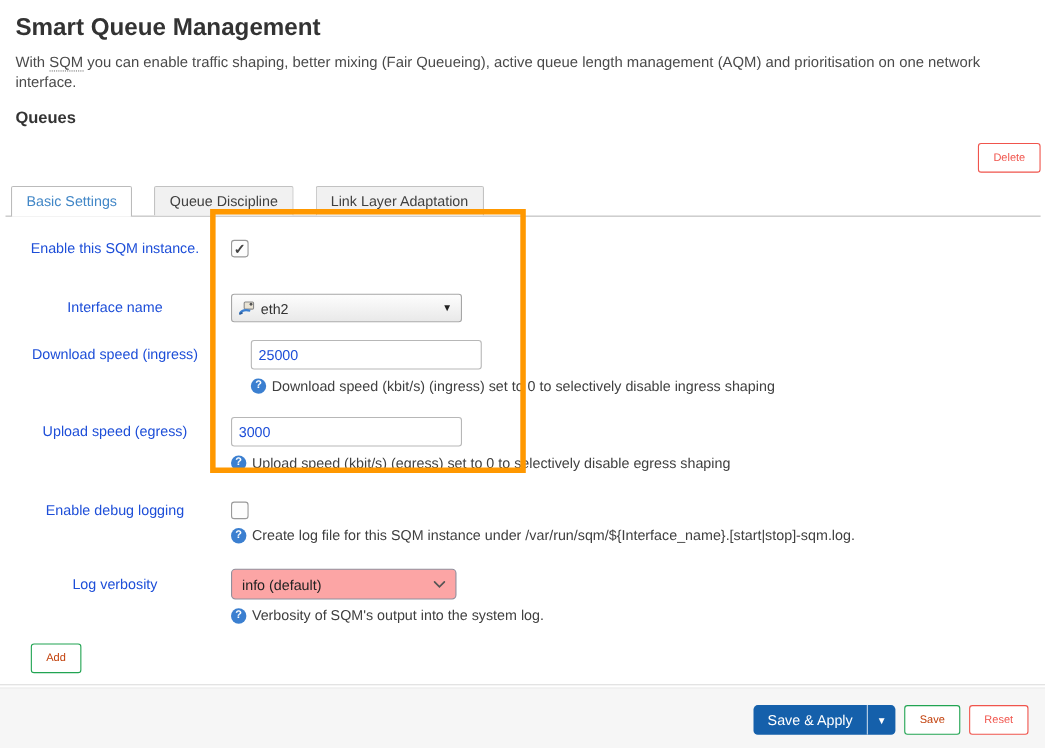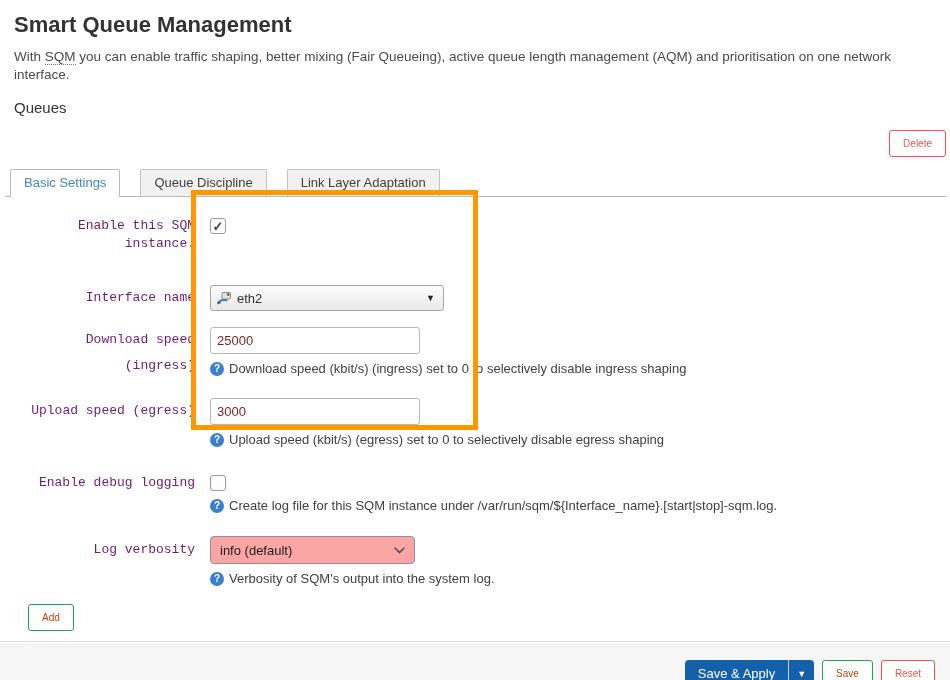--- a/index.html
+++ b/index.html
@@ -8,60 +8,60 @@
     width:950px; height:680px; position:relative; overflow:hidden;
     background:#fff; color:#404040;
     font-family:"Liberation Sans", sans-serif; font-size:13px;
   }
   
   .header { padding:6px 14px 0 14px; }
   .page-title { font-size:22px; font-weight:bold; color:#333; margin:6px 0 10px; }
   .desc { font-size:13.5px; line-height:1.3; color:#4a4a4a; max-width:924px; margin:0 0 16px; }
   .abbr { border-bottom:1px dotted #777; cursor:help; }
   .section-wrap { padding:0 4px 0 5px; }
-  .section-title { font-size:15px; font-weight:normal; color:#333; margin:6px 0 8px; }
+  .section-title { font-size:15px; font-weight:bold; color:#333; margin:6px 0 8px; }
   
   .delete-row { display:flex; justify-content:flex-end; margin:14px 0 12px; }
   
   .btn { display:inline-block; background:#fff; border-radius:3px; padding:5px 13px;
          font-size:10px; font-family:inherit; cursor:pointer; line-height:15px; }
   .btn-red   { border:1px solid #f0544c; color:#f0544c; }
   .btn-green { border:1px solid #21a452; color:#c2410c; }
   
   .tabs { display:flex; gap:20px; padding-left:5px; border-bottom:1px solid #b9b9b9; align-items:flex-end; }
   .tab { padding:5px 13px 6px; background:#f1f1f1; border:1px solid #c2c2c2; border-bottom:none;
          border-radius:2px 2px 0 0; color:#404040; cursor:pointer; position:relative; }
   .tab.checked { background:#fff; color:#4287c7; border-color:#bbb; margin-bottom:-1px; padding-bottom:7px; }
   
   .tab-content { padding-top:20px; }
   .form { padding-left:9px; }
   .row { display:flex; align-items:flex-start; }
-  .row .label { width:181px; flex:none; text-align:right; color:#701a75; line-height:26px;font-family:Liberation Mono, monospace; }
+  .row .label { width:181px; flex:none; text-align:center; color:#1d4ed8; line-height:26px; }
   .row .label.sm { line-height:18px; }
   .row .field { margin-left:15px; }
   .row-enable { margin-bottom:32px; }
   .row-interface { margin-bottom:16px; }
-  .row-download { margin-bottom:19px; }
+  .row-download { margin-bottom:19px;gap:18px; }
   .row-upload { margin-bottom:25px; }
   .row-debug { margin-bottom:21px; }
   .row-verbosity { margin-bottom:16px; }
   
   .checkbox { width:16px; height:16px; border:1px solid #999; border-radius:3px; background:#fdfdfd;
               display:flex; align-items:center; justify-content:center; margin-top:1px; cursor:pointer; }
   .checkbox .mark { display:none; color:#444; font-size:13px; font-weight:bold; line-height:1; }
   .checkbox.checked .mark { display:block; }
   
-  .combo { width:234px; height:26px; border:1px solid #a6a6a6; border-radius:3px;
+  .combo { width:210px; height:26px; border:1px solid #a6a6a6; border-radius:3px;
            background:linear-gradient(#fdfdfd,#e9e9e9); display:flex; align-items:center;
            padding:0 8px 0 5px; cursor:pointer; }
   .combo .ctext { flex:1; margin-left:5px; color:#333; }
   .combo .caret { font-size:9px; color:#222; }
   
   .tinput { width:210px; height:27px; border:1px solid #b7b7b7; border-radius:3px; padding:0 6px;
-            font-family:inherit; font-size:13px; color:#7f1d1d; background:#fff; }
+            font-family:inherit; font-size:13px; color:#1d4ed8; background:#fff; }
   
   .nselect { width:205px; height:28px; border:1px solid #8f8f9d; border-radius:4px; background:#fca5a5;
              display:flex; align-items:center; padding:0 9px; cursor:pointer; }
   .nselect .ctext { flex:1; color:#222; }
   
   .help { margin-top:6px; display:flex; align-items:flex-start; line-height:18px; color:#404040; }
   .help-icon { flex:none; width:14px; height:14px; border-radius:50%; background:#3b7fd0; color:#fff;
                font-size:10px; font-weight:bold; display:flex; align-items:center; justify-content:center;
                margin:2px 5px 0 0; }
   

